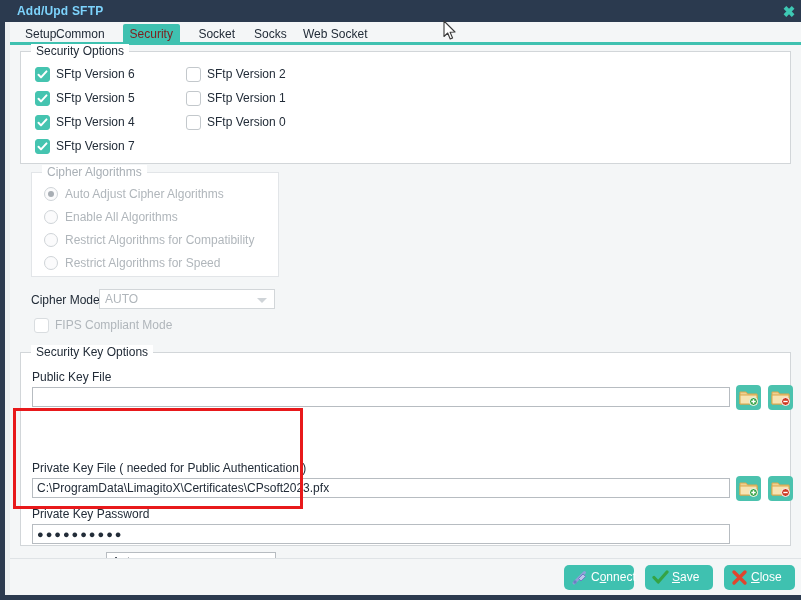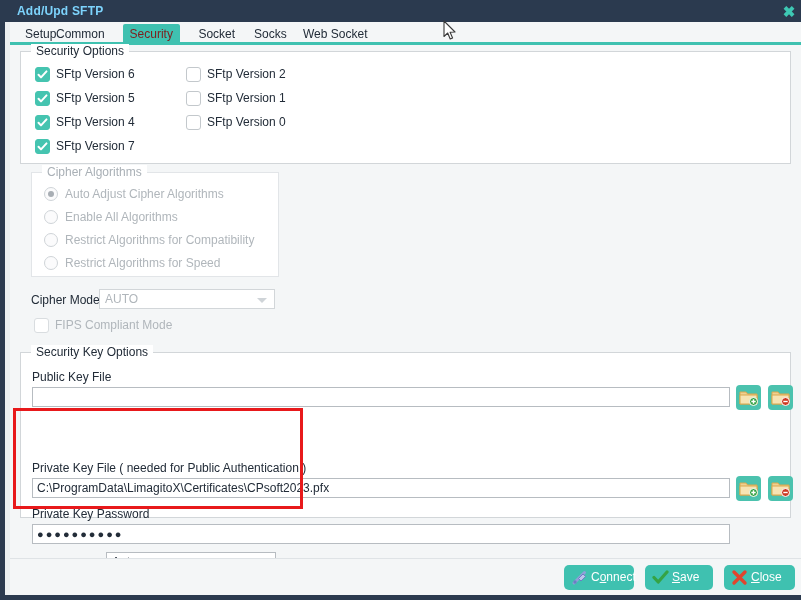--- a/index.html
+++ b/index.html
@@ -392,21 +392,21 @@
     <div class="combo dim" style="left:89px; top:244px; width:176px;">
       <span>AUTO</span>
       <span class="arrow"></span>
     </div>
 
     <div class="cbrow" style="left:24px; top:272px;">
       <span class="cbox off dim"></span>
       <span class="cblabel dim">FIPS Compliant Mode</span>
     </div>
 
-    <div class="groupbox" style="left:10px; top:307px; width:771px; height:166px;">
+    <div class="groupbox" style="left:10px; top:307px; width:771px; height:194px;">
       <div class="group-title">Security Key Options</div>
 
       <div class="flabel" style="left:11px; top:17px;">Public Key File</div>
       <input class="tinput" type="text" style="left: 11px; top: 34px; width: 698px;" value="">
       <div class="fbtn" style="left:715px; top:32px;">
         <svg width="19" height="17" viewBox="0 0 19 17">
           <path d="M1 3 h6 l1.6 2 H18 v10 H1 Z" fill="#f0d090" stroke="#d9a84e" stroke-width="1"></path>
           <path d="M1 6 h17 v9 H1 Z" fill="#f7e4b3" stroke="#d9a84e" stroke-width="1"></path>
           <circle cx="14.5" cy="12.5" r="4" fill="#35a344" stroke="#ffffff" stroke-width="1"></circle>
           <path d="M14.5 10.3 v4.4 M12.3 12.5 h4.4" stroke="#ffffff" stroke-width="1.4"></path>

